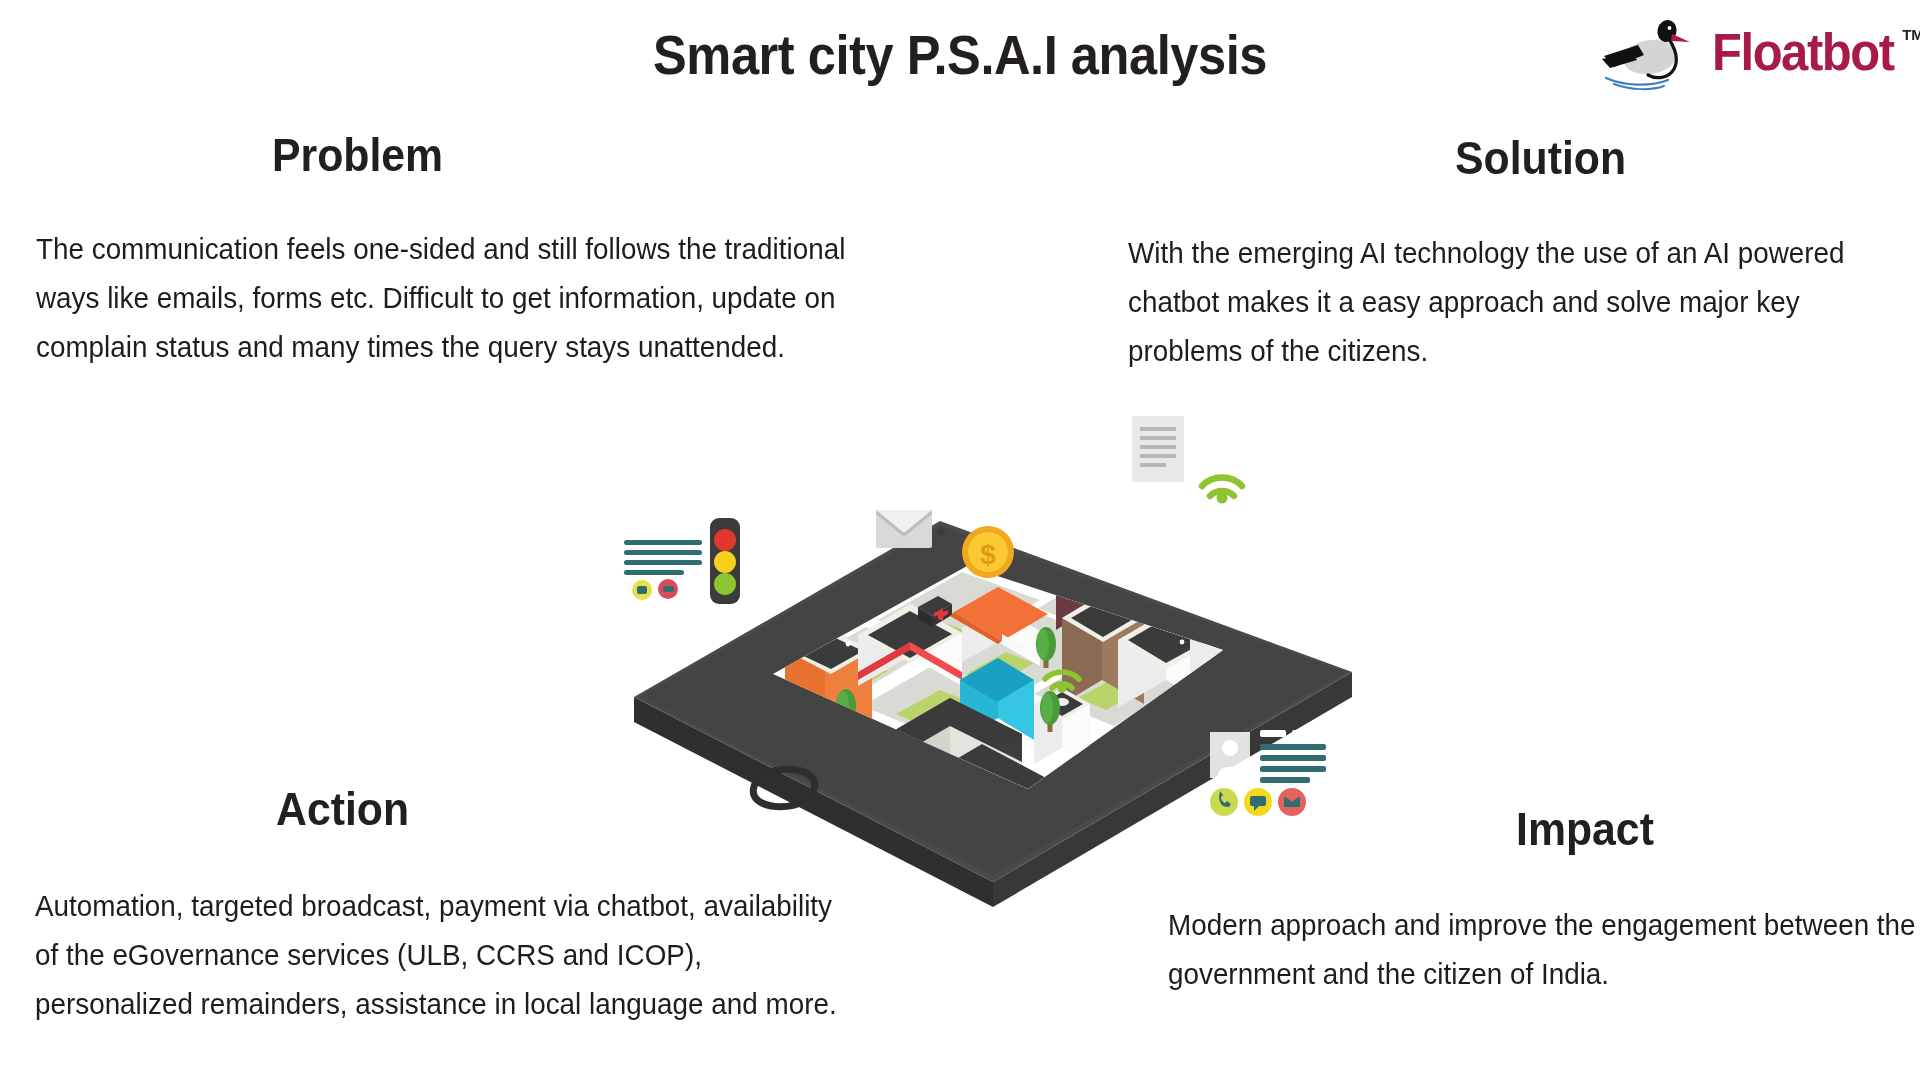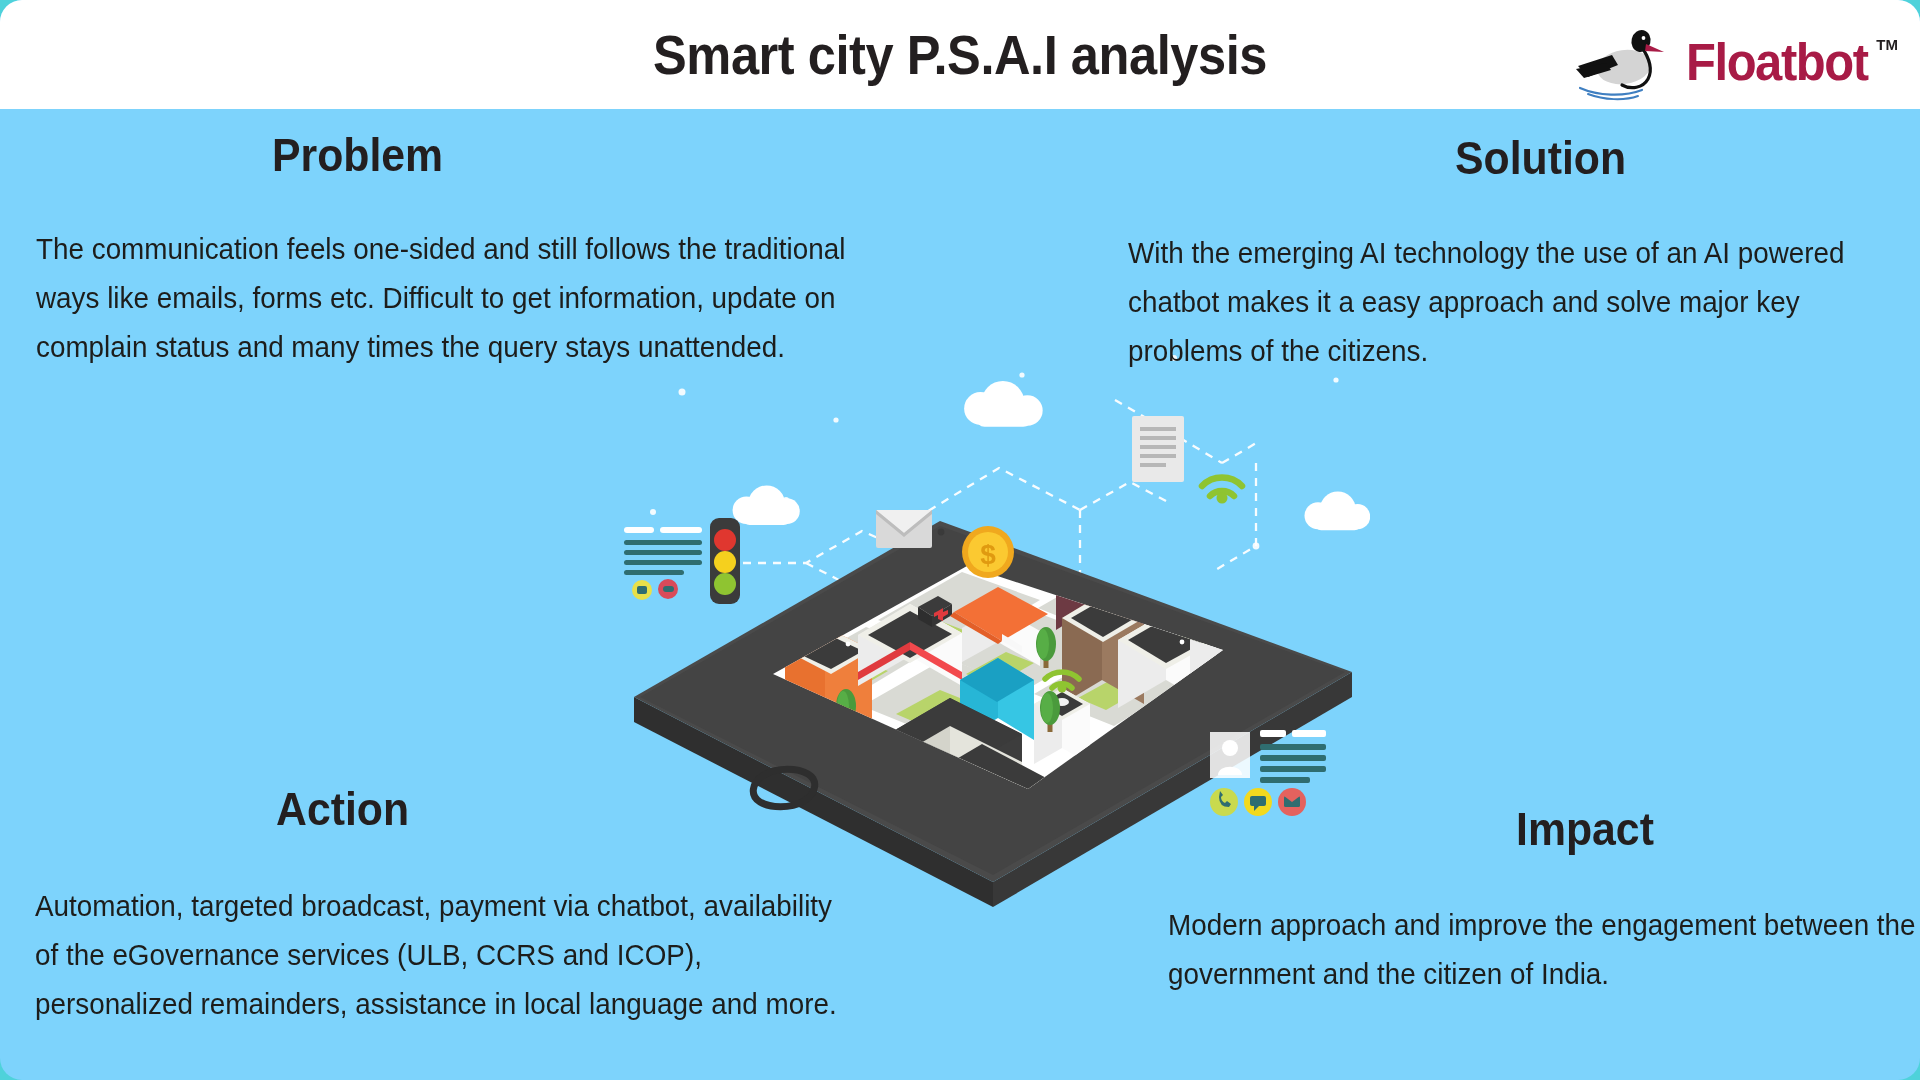--- a/index.html
+++ b/index.html
@@ -2,39 +2,39 @@
 <html><head>
 <meta charset="utf-8">
 <title>Smart city P.S.A.I analysis</title>
 <style>
   html,body{margin:0;padding:0;}
   body{
     width:1920px;height:1080px;overflow:hidden;
     font-family:"Liberation Sans","DejaVu Sans",sans-serif;
     background:#4ed2da;
   }
-  .slide{position:relative;width:1920px;height:1080px;background:#7dd3fc;overflow:hidden;border-radius:22px;}
+  .slide{position:relative;width:1920px;height:1080px;background:#ffffff;overflow:hidden;}
 
   
   .header{
     position:absolute;left:0;top:0;width:1920px;height:109px;
     background:#ffffff;z-index:40;
   }
   .header-title{
     position:absolute;left:0;top:0;width:1920px;height:109px;
     display:flex;align-items:center;justify-content:center;
     font-size:55px;font-weight:bold;color:#231f20;
     letter-spacing:-0.5px;
     font-family:"Liberation Sans Narrow","Liberation Sans",sans-serif;
     transform:scaleX(0.92);transform-origin:center center;
     white-space:nowrap;
   }
   .logo{
-    position:absolute;right:22px;top:20px;width:300px;height:84px;
-    display:flex;align-items:center;justify-content:flex-end;
+    position:absolute;right:22px;top:10px;width:300px;height:84px;
+    display:flex;align-items:center;
   }
   .logo-mark{width:112px;height:80px;flex:0 0 auto;margin-right:2px;}
   .logo-text-wrap{position:relative;display:flex;align-items:flex-start;}
   .logo-text{
     font-size:51px;font-weight:bold;color:#a81b46;
     font-family:"Liberation Sans","DejaVu Sans",sans-serif;
     letter-spacing:-1.5px;line-height:1;
     transform:scaleX(0.96);transform-origin:left center;
   }
   .logo-tm{

